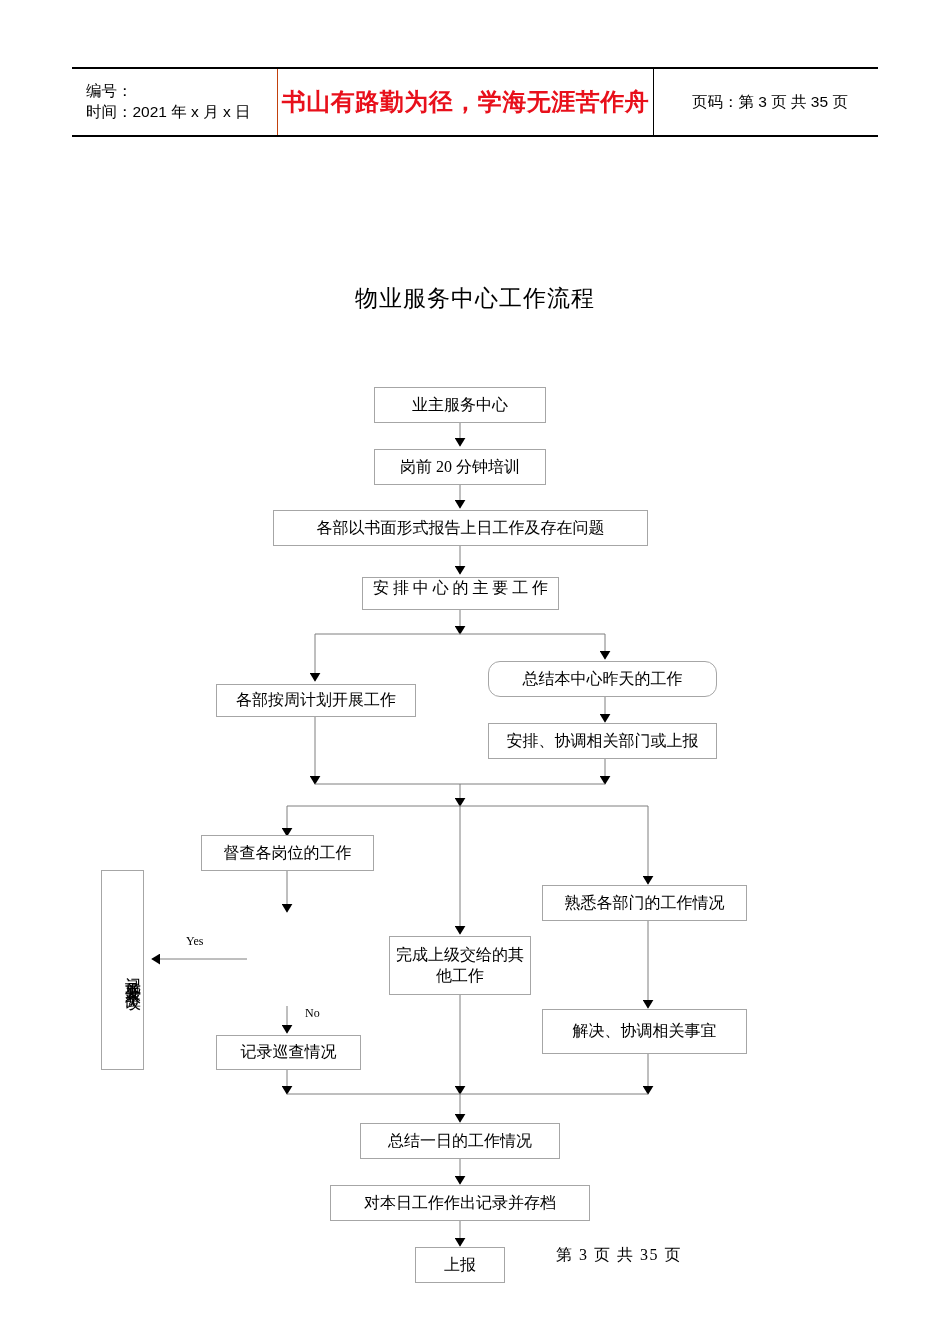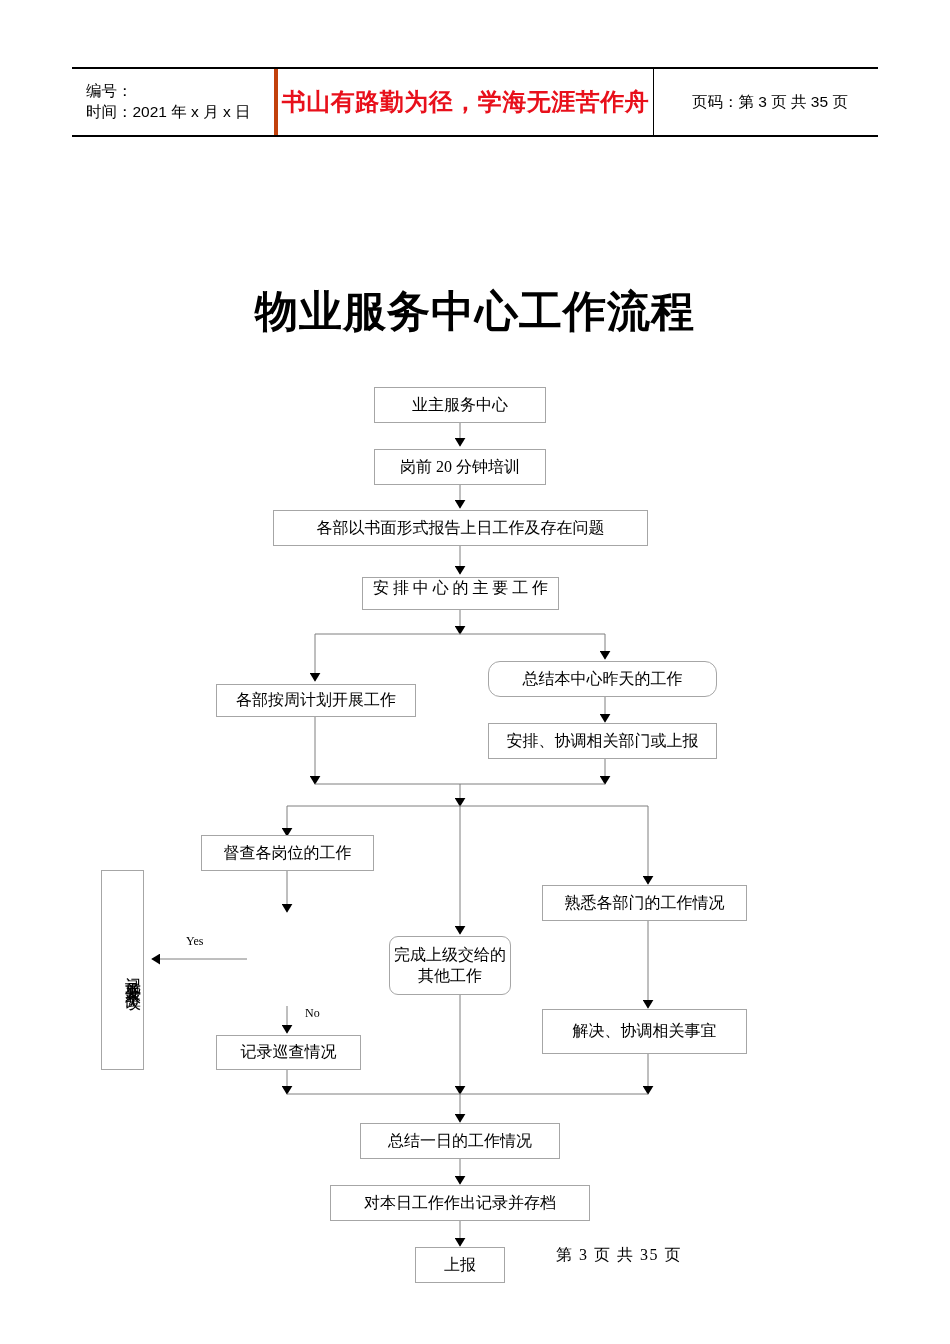--- a/index.html
+++ b/index.html
@@ -21,21 +21,21 @@
     left: 72px; top: 67px;
     width: 806px; height: 70px;
     border-top: 2px solid #000;
     border-bottom: 2px solid #000;
     display: flex;
     align-items: stretch;
   }
   .hdr-cell { display: flex; align-items: center; }
   #hdr-left {
     width: 206px;
-    border-right: 4px solid #c2410c;
+    border-right: 1px solid #c2410c;
     padding-left: 14px;
   }
   #hdr-left .lines { line-height: 1.35; font-size: 15.5px; font-family: "Liberation Sans", sans-serif; }
   #hdr-mid {
     flex: 1;
     border-right: 1px solid #000;
     justify-content: center;
   }
   #hdr-motto {
     color: #e8101b;
@@ -46,22 +46,22 @@
   }
   #hdr-right { padding-left: 14px; flex: 0 0 224px; }
   #hdr-pageinfo { font-size: 15.5px; font-family: "Liberation Sans", sans-serif; margin-left: 24px; }
 
   
   #doc-title {
     position: absolute;
     left: 0; top: 283px;
     width: 950px;
     text-align: center;
-    font-size: 43px;
-    font-weight: bold;
+    font-size: 23px;
+    font-weight: normal;
     letter-spacing: 1px;
     font-family: "Liberation Serif", "DejaVu Serif", serif;
   }
 
   
   #flow {
     position: absolute;
     left: 0; top: 4px;
     width: 950px; height: 1344px;
   }
@@ -230,21 +230,21 @@
 
   <div class="node" style="left:488px; top:719px; width:229px; height:36px;">安排、协调相关部门或上报</div>
 
   <div class="node" style="left:201px; top:831px; width:173px; height:36px;">督查各岗位的工作</div>
 
   <div class="node" style="left:542px; top:881px; width:205px; height:36px;">熟悉各部门的工作情况</div>
 
   <div class="node vertical" style="left:101px; top:866px; width:43px; height:200px;">记录并要求整改</div>
 
 
-  <div class="node" style="left:389px; top:932px; width:122px; height:59px;border-radius:9px;">完成上级交给的其他工作</div>
+  <div class="node" style="left:389px; top:932px; width:142px; height:59px;">完成上级交给的其他工作</div>
 
   <div class="node" style="left:542px; top:1005px; width:205px; height:45px;">解决、协调相关事宜</div>
 
   <div class="node" style="left:216px; top:1031px; width:145px; height:35px;">记录巡查情况</div>
 
   <div class="node" style="left:360px; top:1119px; width:200px; height:36px;">总结一日的工作情况</div>
 
   <div class="node" style="left:330px; top:1181px; width:260px; height:36px;">对本日工作作出记录并存档</div>
 
   <div class="node" style="left:415px; top:1243px; width:90px; height:36px;">上报</div>

